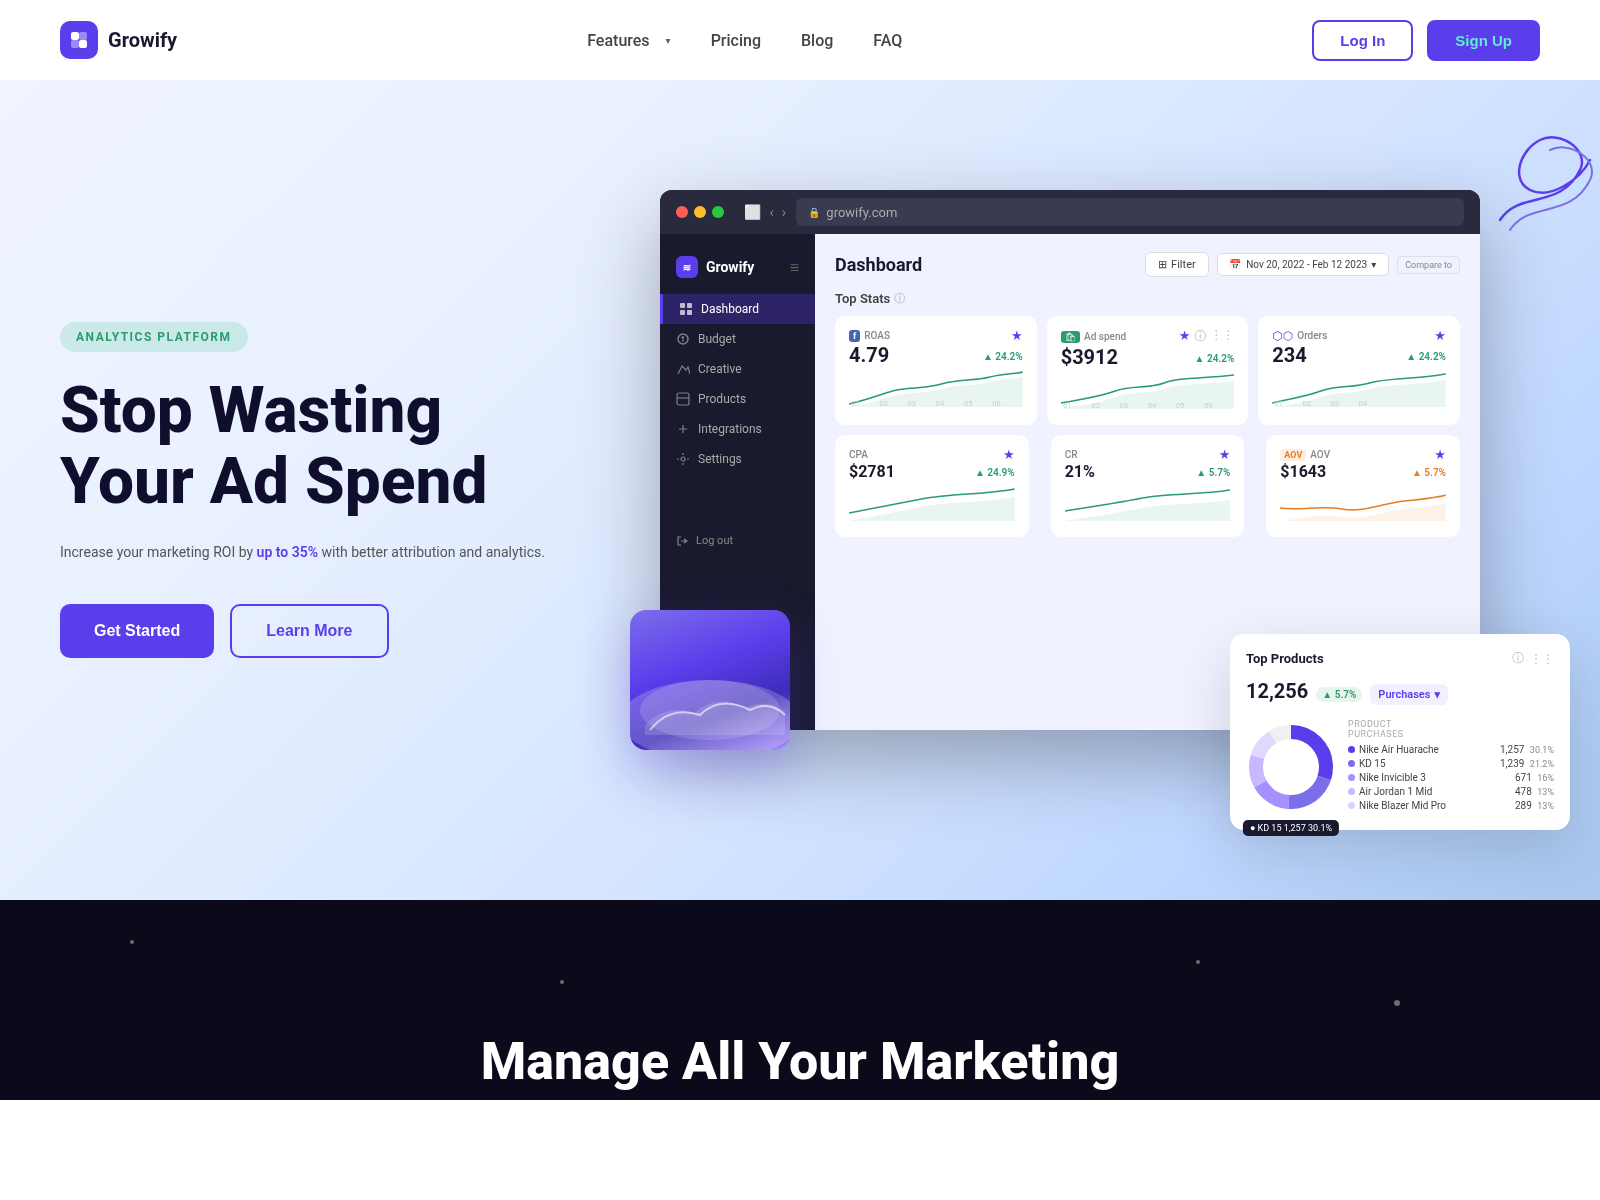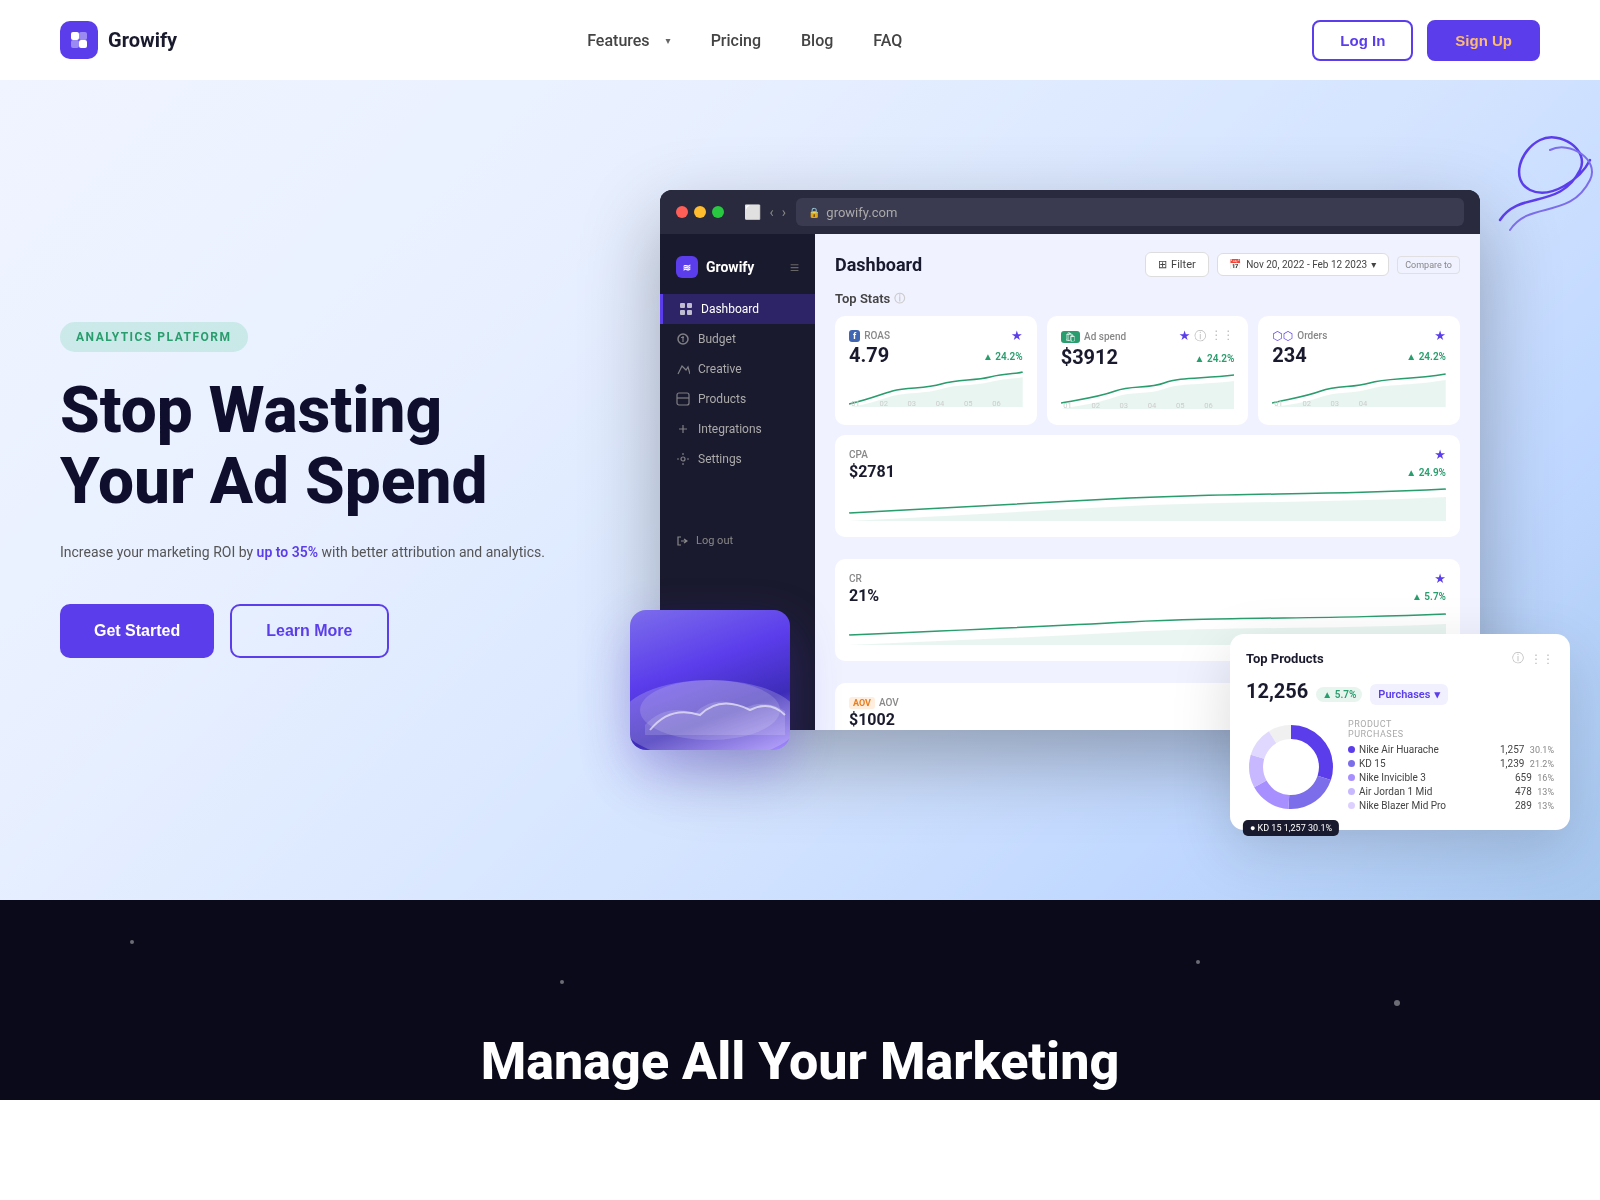--- a/index.html
+++ b/index.html
@@ -78,21 +78,21 @@
       color: #5b3deb;
       border-radius: 8px;
       font-size: 15px;
       font-weight: 600;
       cursor: pointer;
     }
     .btn-signup {
       padding: 10px 26px;
       border: 2px solid #5b3deb;
       background: #5b3deb;
-      color: #fdba74;
+      color: #5eead4;
       border-radius: 8px;
       font-size: 15px;
       font-weight: 600;
       cursor: pointer;
     }
 
     
     .hero {
       display: flex;
       align-items: center;
@@ -543,21 +543,21 @@
 
     .tp-pct {
       font-size: 9px;
       color: #888;
       margin-left: 3px;
     }
 
     
     .stats-row2 {
       display: grid;
-      grid-template-columns: repeat(1, 1fr);
+      grid-template-columns: repeat(3, 1fr);
       gap: 22px;
     }
 
     
     .bottom-section {
       background: #0a0a1a;
       min-height: 200px;
       display: flex;
       flex-direction: column;
       align-items: center;
@@ -901,21 +901,21 @@
             </div>
             <div class="stat-card">
               <div class="stat-card-top">
                 <div class="stat-label">
                   <span style="color:#e67e22;font-size:9px;font-weight:700;background:#ffeedd;border-radius:3px;padding:1px 4px;">AOV</span>
                   <span>AOV</span>
                 </div>
                 <span style="color:#5b3deb;font-size:13px;">★</span>
               </div>
               <div class="stat-card-meta">
-                <span class="stat-value" style="font-size:16px;">$1002</span>
+                <span class="stat-value" style="font-size:16px;">$1643</span>
                 <span class="stat-change" style="color:#e67e22;">▲ <span>5.7%</span></span>
               </div>
               <svg class="chart-svg" viewBox="0 0 160 38" preserveAspectRatio="none">
                 <path d="M0 25 C20 28, 40 22, 60 26 C80 30, 100 20, 120 18 C140 16, 155 14, 160 12" stroke="#e67e22" stroke-width="1.5" fill="none"></path>
                 <path d="M0 38 C20 36, 40 30, 60 34 C80 38, 100 28, 120 26 C140 24, 155 22, 160 20 L160 38 Z" fill="rgba(230,126,34,0.1)"></path>
               </svg>
             </div>
           </div>
         </div>
       </div>
@@ -991,21 +991,21 @@
               <div class="tp-dot" style="background:#7c6deb;"></div>
               <span>KD 15</span>
             </div>
             <span><span>1,239</span> <span class="tp-pct">21.2%</span></span>
           </div>
           <div class="tp-row">
             <div class="tp-row-name">
               <div class="tp-dot" style="background:#a78fff;"></div>
               <span>Nike Invicible 3</span>
             </div>
-            <span><span>659</span> <span class="tp-pct">16%</span></span>
+            <span><span>671</span> <span class="tp-pct">16%</span></span>
           </div>
           <div class="tp-row">
             <div class="tp-row-name">
               <div class="tp-dot" style="background:#c8b8ff;"></div>
               <span>Air Jordan 1 Mid</span>
             </div>
             <span><span>478</span> <span class="tp-pct">13%</span></span>
           </div>
           <div class="tp-row">
             <div class="tp-row-name">

